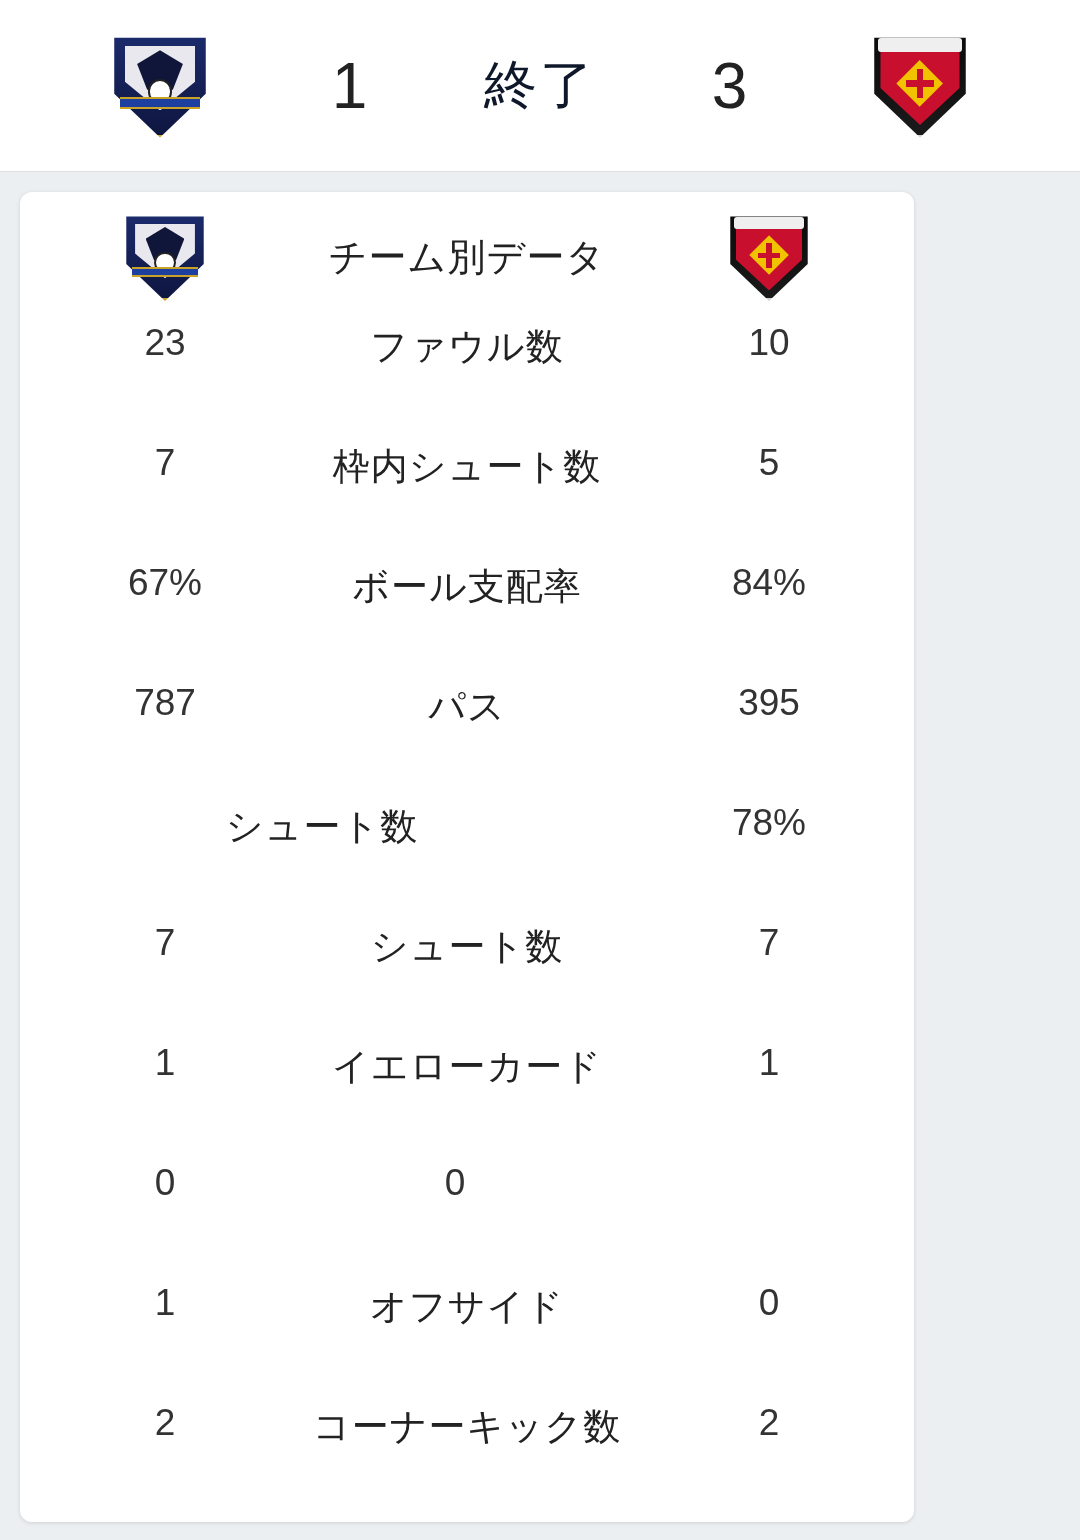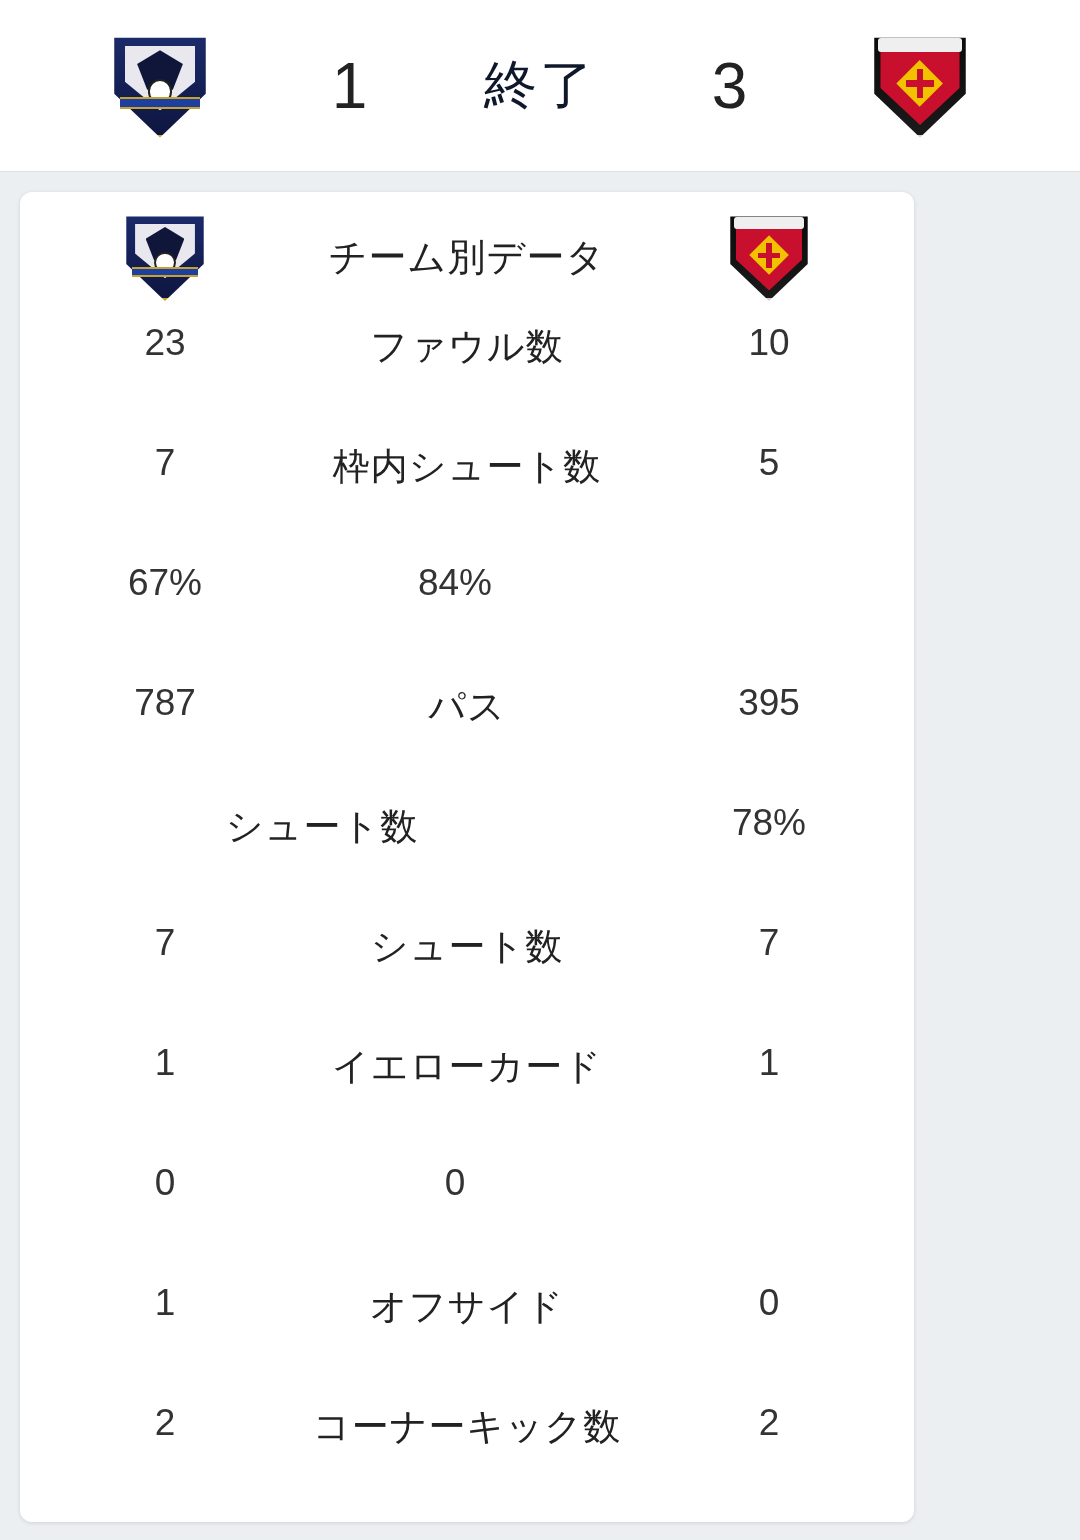--- a/index.html
+++ b/index.html
@@ -247,20 +247,21 @@
   </div>
 
   <div class="stat-row">
     <div class="val">7</div>
     <div class="label">枠内シュート数</div>
     <div class="val">5</div>
   </div>
 
   <div class="stat-row">
     <div class="val">67%</div>
+    <div class="label">ボール支配率</div>
     <div class="val">84%</div>
   </div>
 
   <div class="stat-row">
     <div class="val">787</div>
     <div class="label">パス</div>
     <div class="val">395</div>
   </div>
 
   <div class="stat-row">

